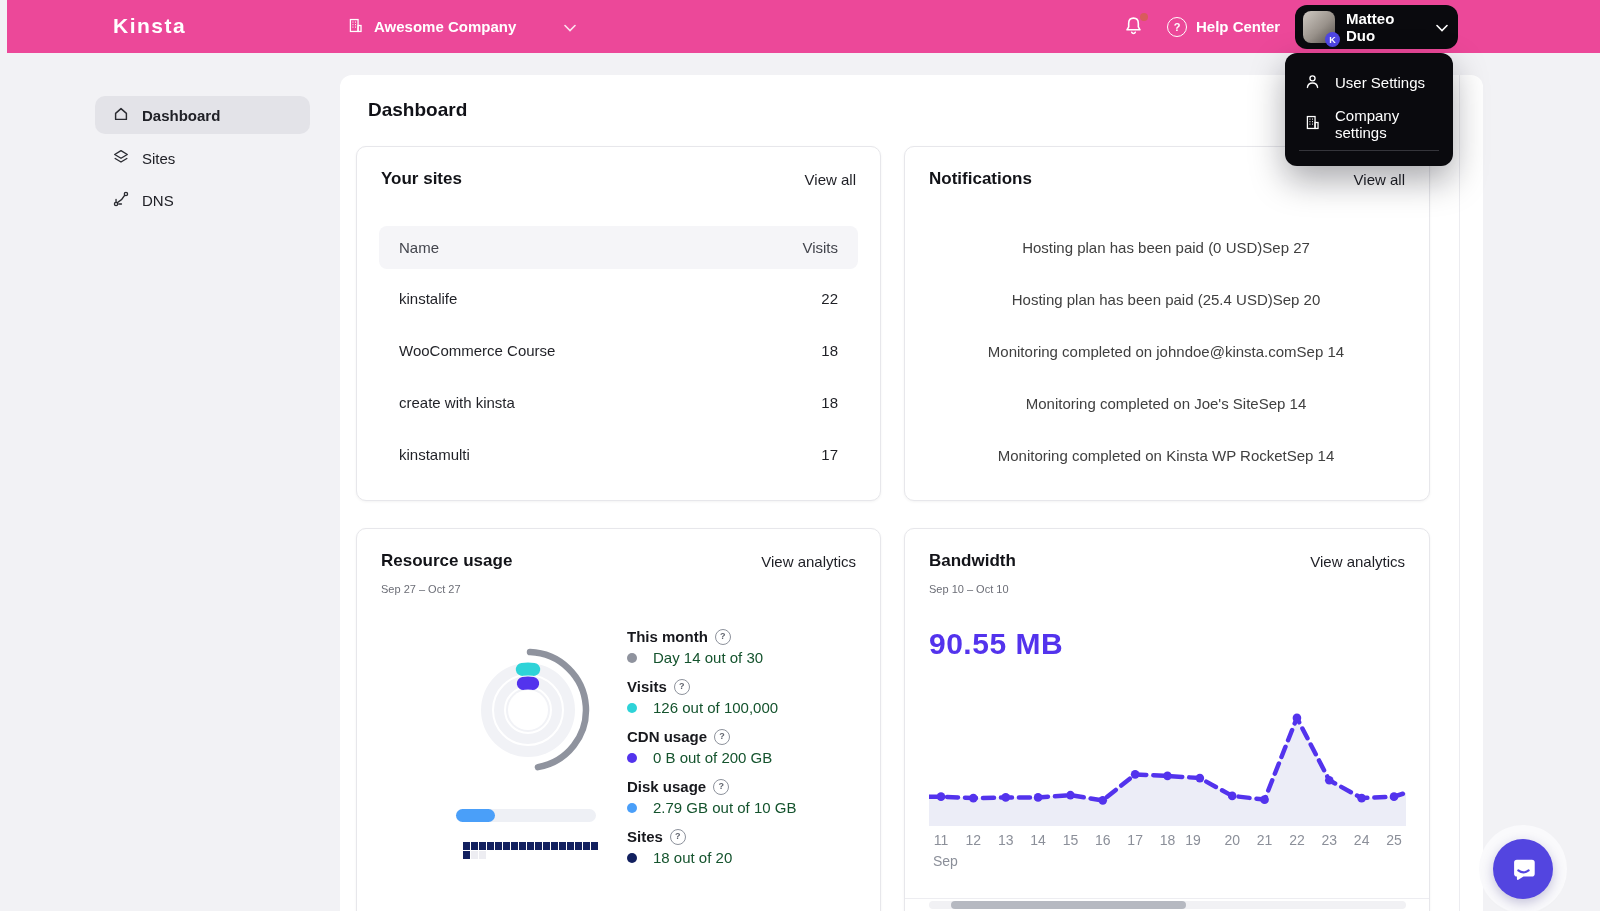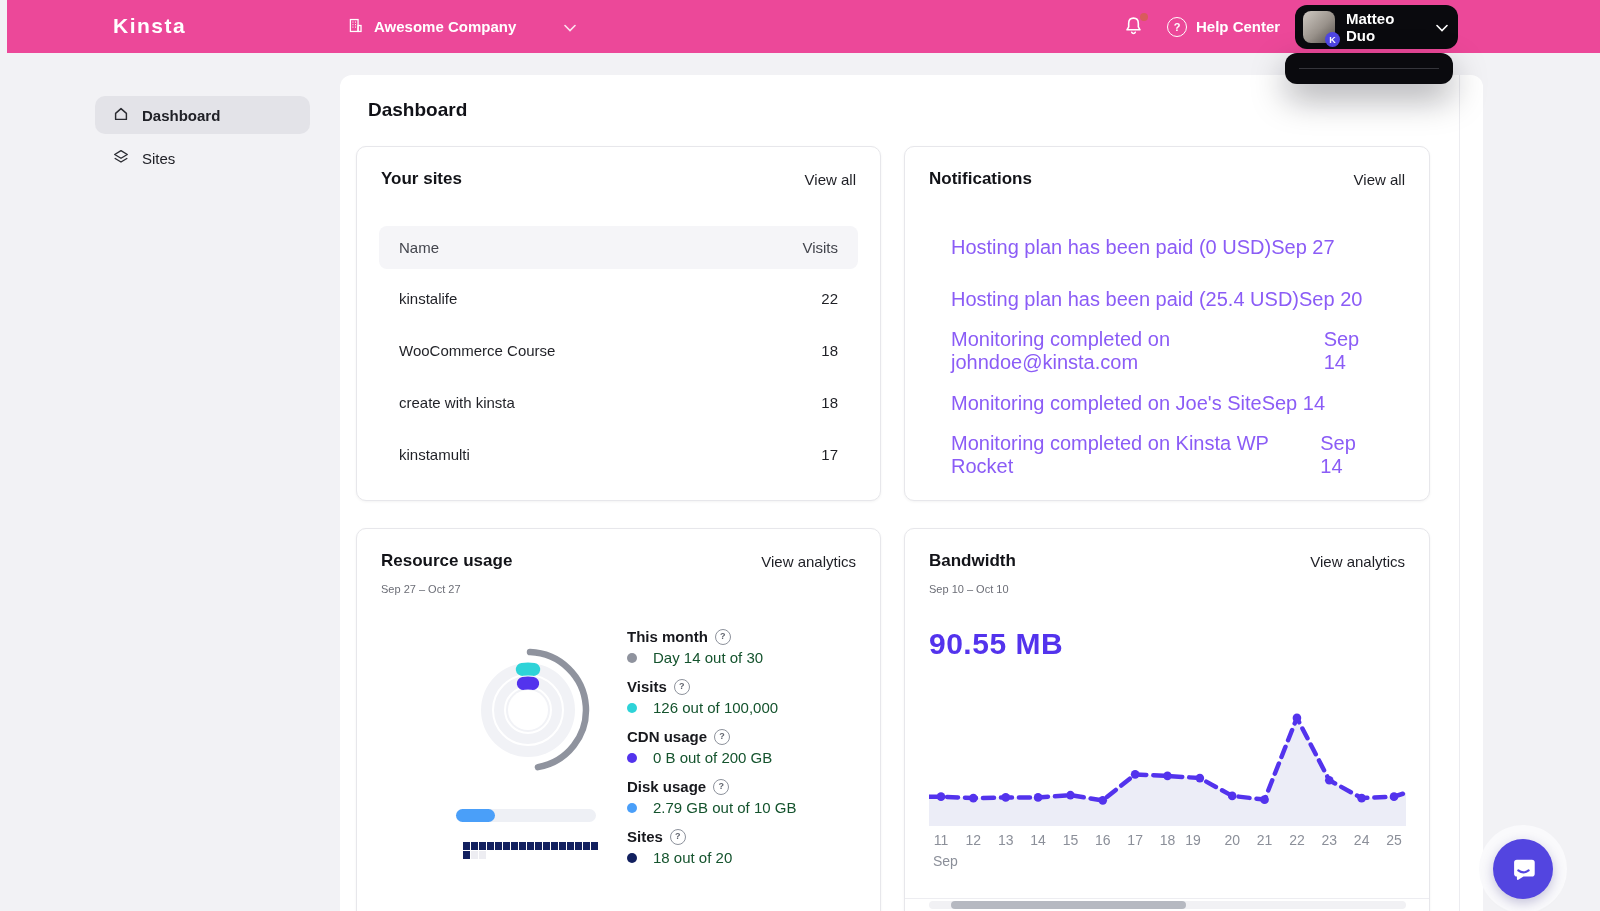--- a/index.html
+++ b/index.html
@@ -52,22 +52,22 @@
   
   .tbl-head{position:absolute;left:22px;top:79px;width:479px;height:43px;background:#f5f5f8;border-radius:8px;
     display:flex;align-items:center;justify-content:space-between;padding:0 20px;box-sizing:border-box;
     font-size:15px;color:#43454d;}
   .tbl-body{position:absolute;left:22px;top:125px;width:479px;}
   .site-row{height:52px;display:flex;align-items:center;justify-content:space-between;padding:0 20px;
     font-size:15px;color:#1f2026;cursor:pointer;}
 
   
   .notif-body{position:absolute;left:0;top:74px;width:100%;}
-  .notif-row{height:52px;display:flex;align-items:center;justify-content:flex-start;
-    padding:0 48px 0 46px;font-size:20px;color:#8b5cf6;cursor:pointer;}
+  .notif-row{height:52px;display:flex;align-items:center;justify-content:center;
+    padding:0 48px 0 46px;font-size:15px;color:#404040;cursor:pointer;}
 
   
   .donut-wrap{position:absolute;left:106px;top:116px;width:130px;height:130px;}
   .progress{position:absolute;left:99px;top:280px;width:140px;height:13px;background:#eef0f5;border-radius:7px;}
   .progress-fill{height:13px;border-radius:7px;background:#4a9ff9;}
   .segments{position:absolute;left:106px;top:313px;width:140px;display:flex;flex-wrap:wrap;gap:1px;}
   .seg{width:7px;height:8px;}
   .legend{position:absolute;left:270px;top:97px;width:240px;}
   .legend-item{height:50px;}
   .legend-label{display:flex;align-items:center;gap:7px;font-size:15px;font-weight:700;color:#17181d;line-height:21px;}
@@ -135,39 +135,69 @@
       <span class="user-name">Matteo Duo</span>
       <span>
         <svg width="12" height="8" viewBox="0 0 12 8" fill="none" stroke="#fff" stroke-width="1.6" stroke-linecap="round">
             <path d="M1 1.5 6 6.5 11 1.5"></path>
           </svg>
       </span>
     </div>
   </div>
 
   <div class="user-menu">
+    <div class="menu-item">
+      <span>
+        <svg width="17" height="17" viewBox="0 0 20 20" fill="none" stroke="#fff" stroke-width="1.6" stroke-linecap="round">
+          <circle cx="10" cy="6.3" r="3"></circle>
+            <path d="M4 17c.5-3.6 3-5.2 6-5.2s5.5 1.6 6 5.2"></path>
+        </svg>
+      </span>
+      <span>User Settings</span>
+    </div>
+    <div class="menu-item">
+      <span>
+        <svg width="17" height="17" viewBox="0 0 20 20" fill="none" stroke="#fff" stroke-width="1.5">
+          <rect x="4" y="3" width="9" height="14"></rect>
+            <rect x="13" y="10" width="3.5" height="7"></rect>
+          <path d="M6.5 6h1M9.5 6h1M6.5 9h1M9.5 9h1M6.5 12h1M9.5 12h1" stroke-width="1.4"></path>
+        </svg>
+      </span>
+      <span>Company settings</span>
+    </div>
     <div class="menu-divider"></div>
   </div>
 
   <div class="side-item active" style="top:96px">
     <span>
       <svg width="18" height="18" viewBox="0 0 20 20" fill="none" stroke="#2a2b31" stroke-width="1.6" stroke-linejoin="round">
         <path d="M4 9.3 10 4l6 5.3V16H4V9.3Z"></path>
       </svg>
     </span>
     <span>Dashboard</span>
   </div>
   <div class="side-item" style="top:139px">
     <span>
       <svg width="18" height="18" viewBox="0 0 20 20" fill="none" stroke="#2a2b31" stroke-width="1.5" stroke-linejoin="round">
         <path d="M10 3 17 7.2 10 11.4 3 7.2 10 3Z"></path>
           <path d="M3.5 11.7 10 15.6l6.5-3.9" stroke-linecap="round"></path>
       </svg>
     </span>
     <span>Sites</span>
+  </div>
+  <div class="side-item" style="top:181px">
+    <span>
+      <svg width="18" height="18" viewBox="0 0 20 20" fill="none" stroke="#2a2b31" stroke-width="1.5" stroke-linecap="round">
+        <circle cx="4.5" cy="15.5" r="1.8"></circle>
+          <circle cx="15.5" cy="4.5" r="1.8"></circle>
+        <path d="M6 14C9 12.5 12.5 9 14 6"></path>
+          <path d="M4.5 10.5v3M10.5 15.5h-3"></path>
+      </svg>
+    </span>
+    <span>DNS</span>
   </div>
 
   <div class="panel">
     <div class="page-title">Dashboard</div>
     <div class="panel-divider"></div>
 
     <div class="card" style="left:16px;top:71px;width:525px;height:355px;">
       <div class="card-title">Your sites</div>
       <div class="card-link">View all</div>
       <div class="tbl-head">

